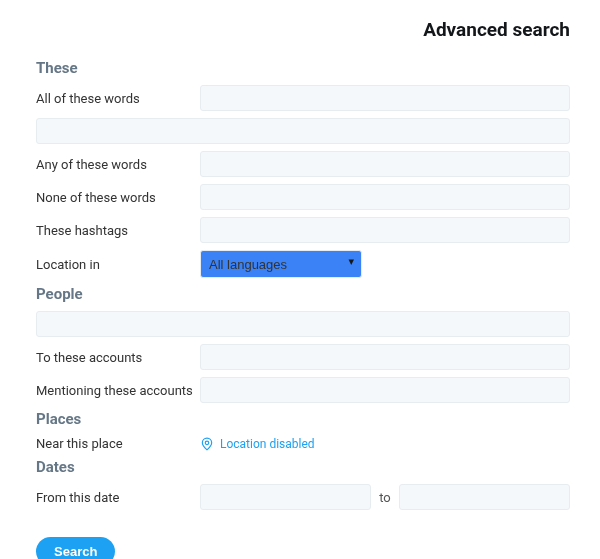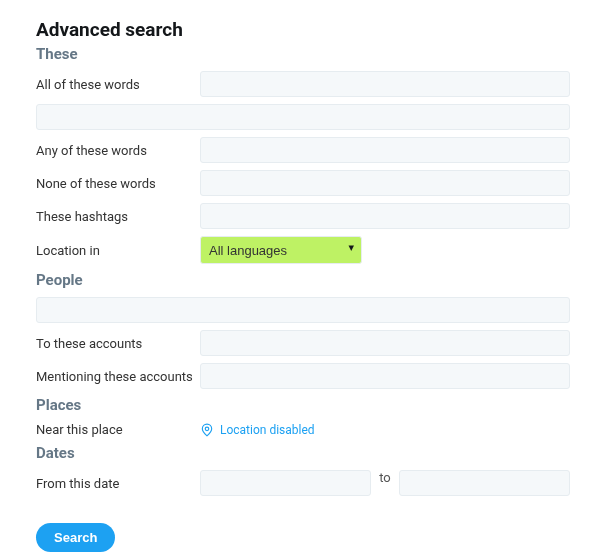--- a/index.html
+++ b/index.html
@@ -6,25 +6,25 @@
   body {
     font-family: -apple-system, BlinkMacSystemFont, "Segoe UI", Roboto, Helvetica, Arial, sans-serif;
     background: #fff;
     width: 600px;
     height: 559px;
     padding: 18px 30px 20px 36px;
     color: #14171a;
     font-size: 13px;
   }
   .page-title {
-    text-align: left;
+    text-align: right;
     font-size: 19px;
     font-weight: 700;
     color: #14171a;
-    margin-bottom: 4px;
+    margin-bottom: 18px;
   }
   .section-heading {
     font-size: 15px;
     font-weight: 700;
     color: #657786;
     margin-top: 7px;
     margin-bottom: 8px;
   }
   .section-heading.first { margin-top: 0; }
   .row {
@@ -47,21 +47,21 @@
     border: 1px solid #e6ecf0;
     background: #f5f8fa;
     border-radius: 3px;
     padding: 0 8px;
     font-size: 13px;
     color: #14171a;
   }
   .tselect {
     height: 28px;
     border: 1px solid #e6ecf0;
-    background: #bef264;
+    background: #3b82f6;
     border-radius: 3px;
     padding: 0 22px 0 8px;
     font-size: 13px;
     color: #333;
     appearance: none;
     -webkit-appearance: none;
     position: relative;
     width: 162px;
   }
   .select-wrap {
@@ -80,20 +80,21 @@
   .loc-wrap {
     display: flex;
     align-items: flex-start;
     gap: 6px;
     color: #1da1f2;
     font-size: 12px;
   }
   .loc-wrap svg { display: block; }
   .date-wrap {
     display: flex;
+    align-items: center;
     gap: 8px;
   }
   .date-wrap .tinput { flex: 1 1 0; }
   .date-sep {
     color: #555;
     font-size: 13px;
   }
   .btn-search {
     margin-top: 20px;
     background: #1da1f2;

